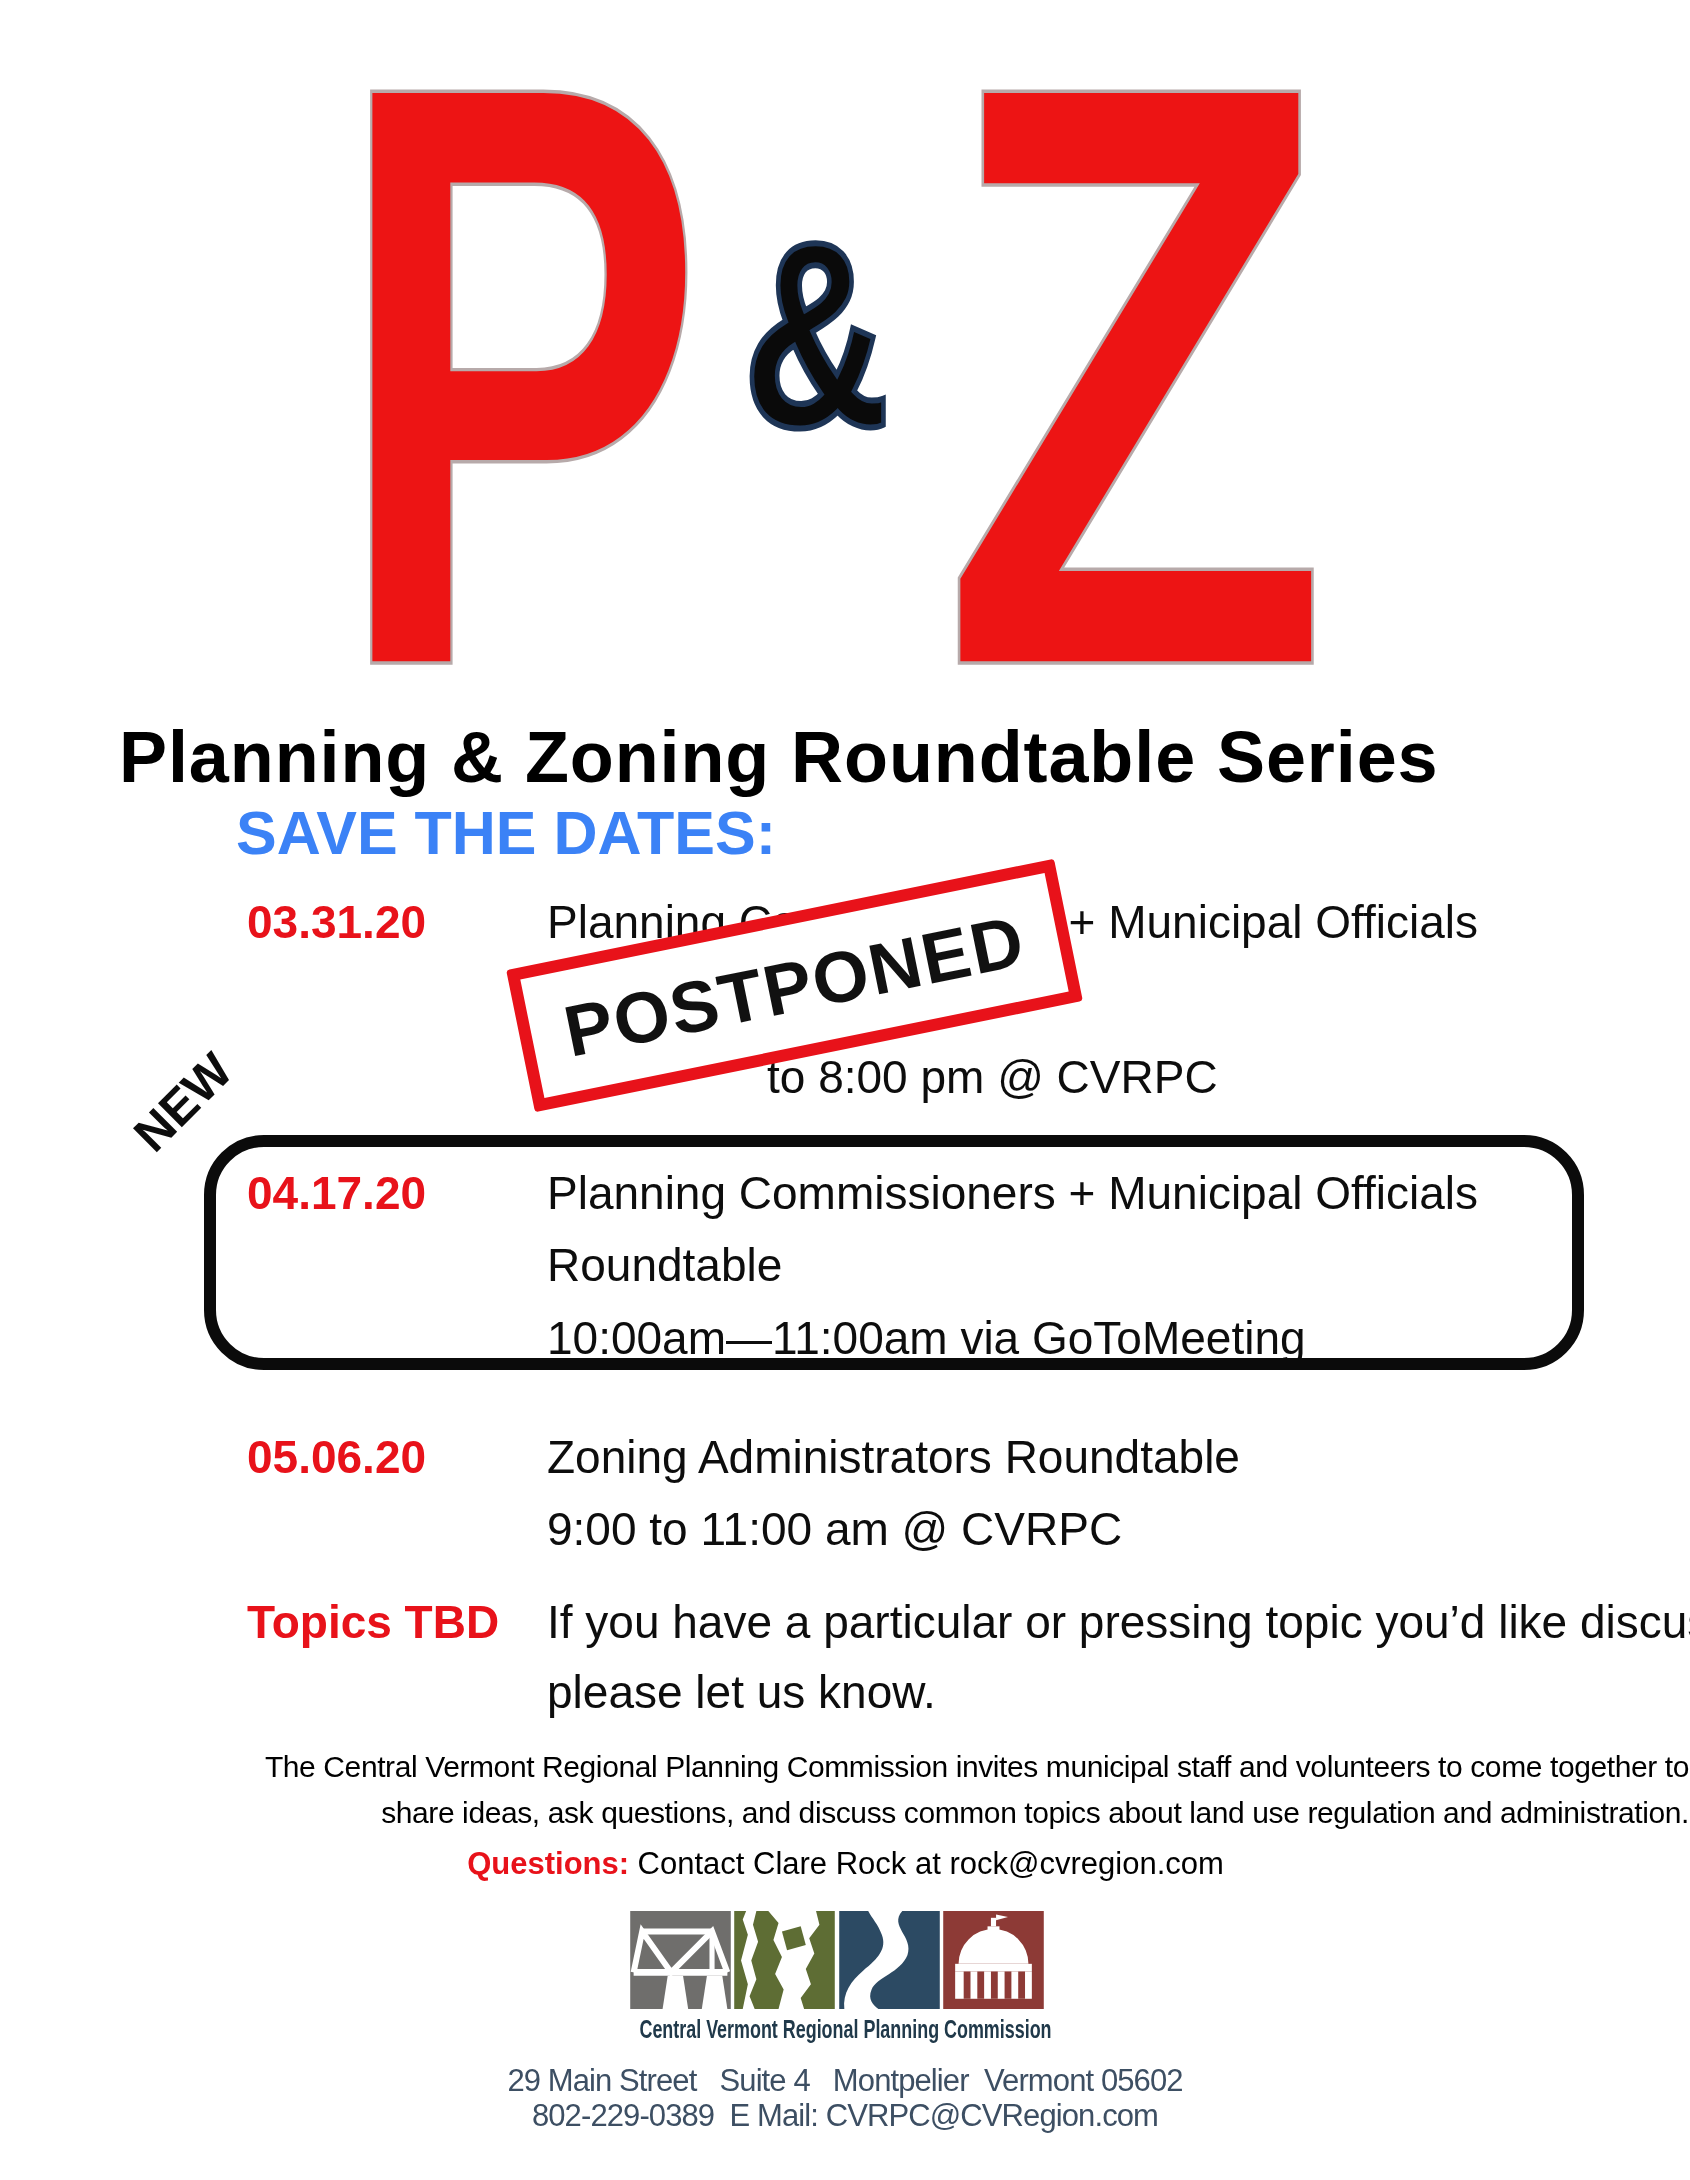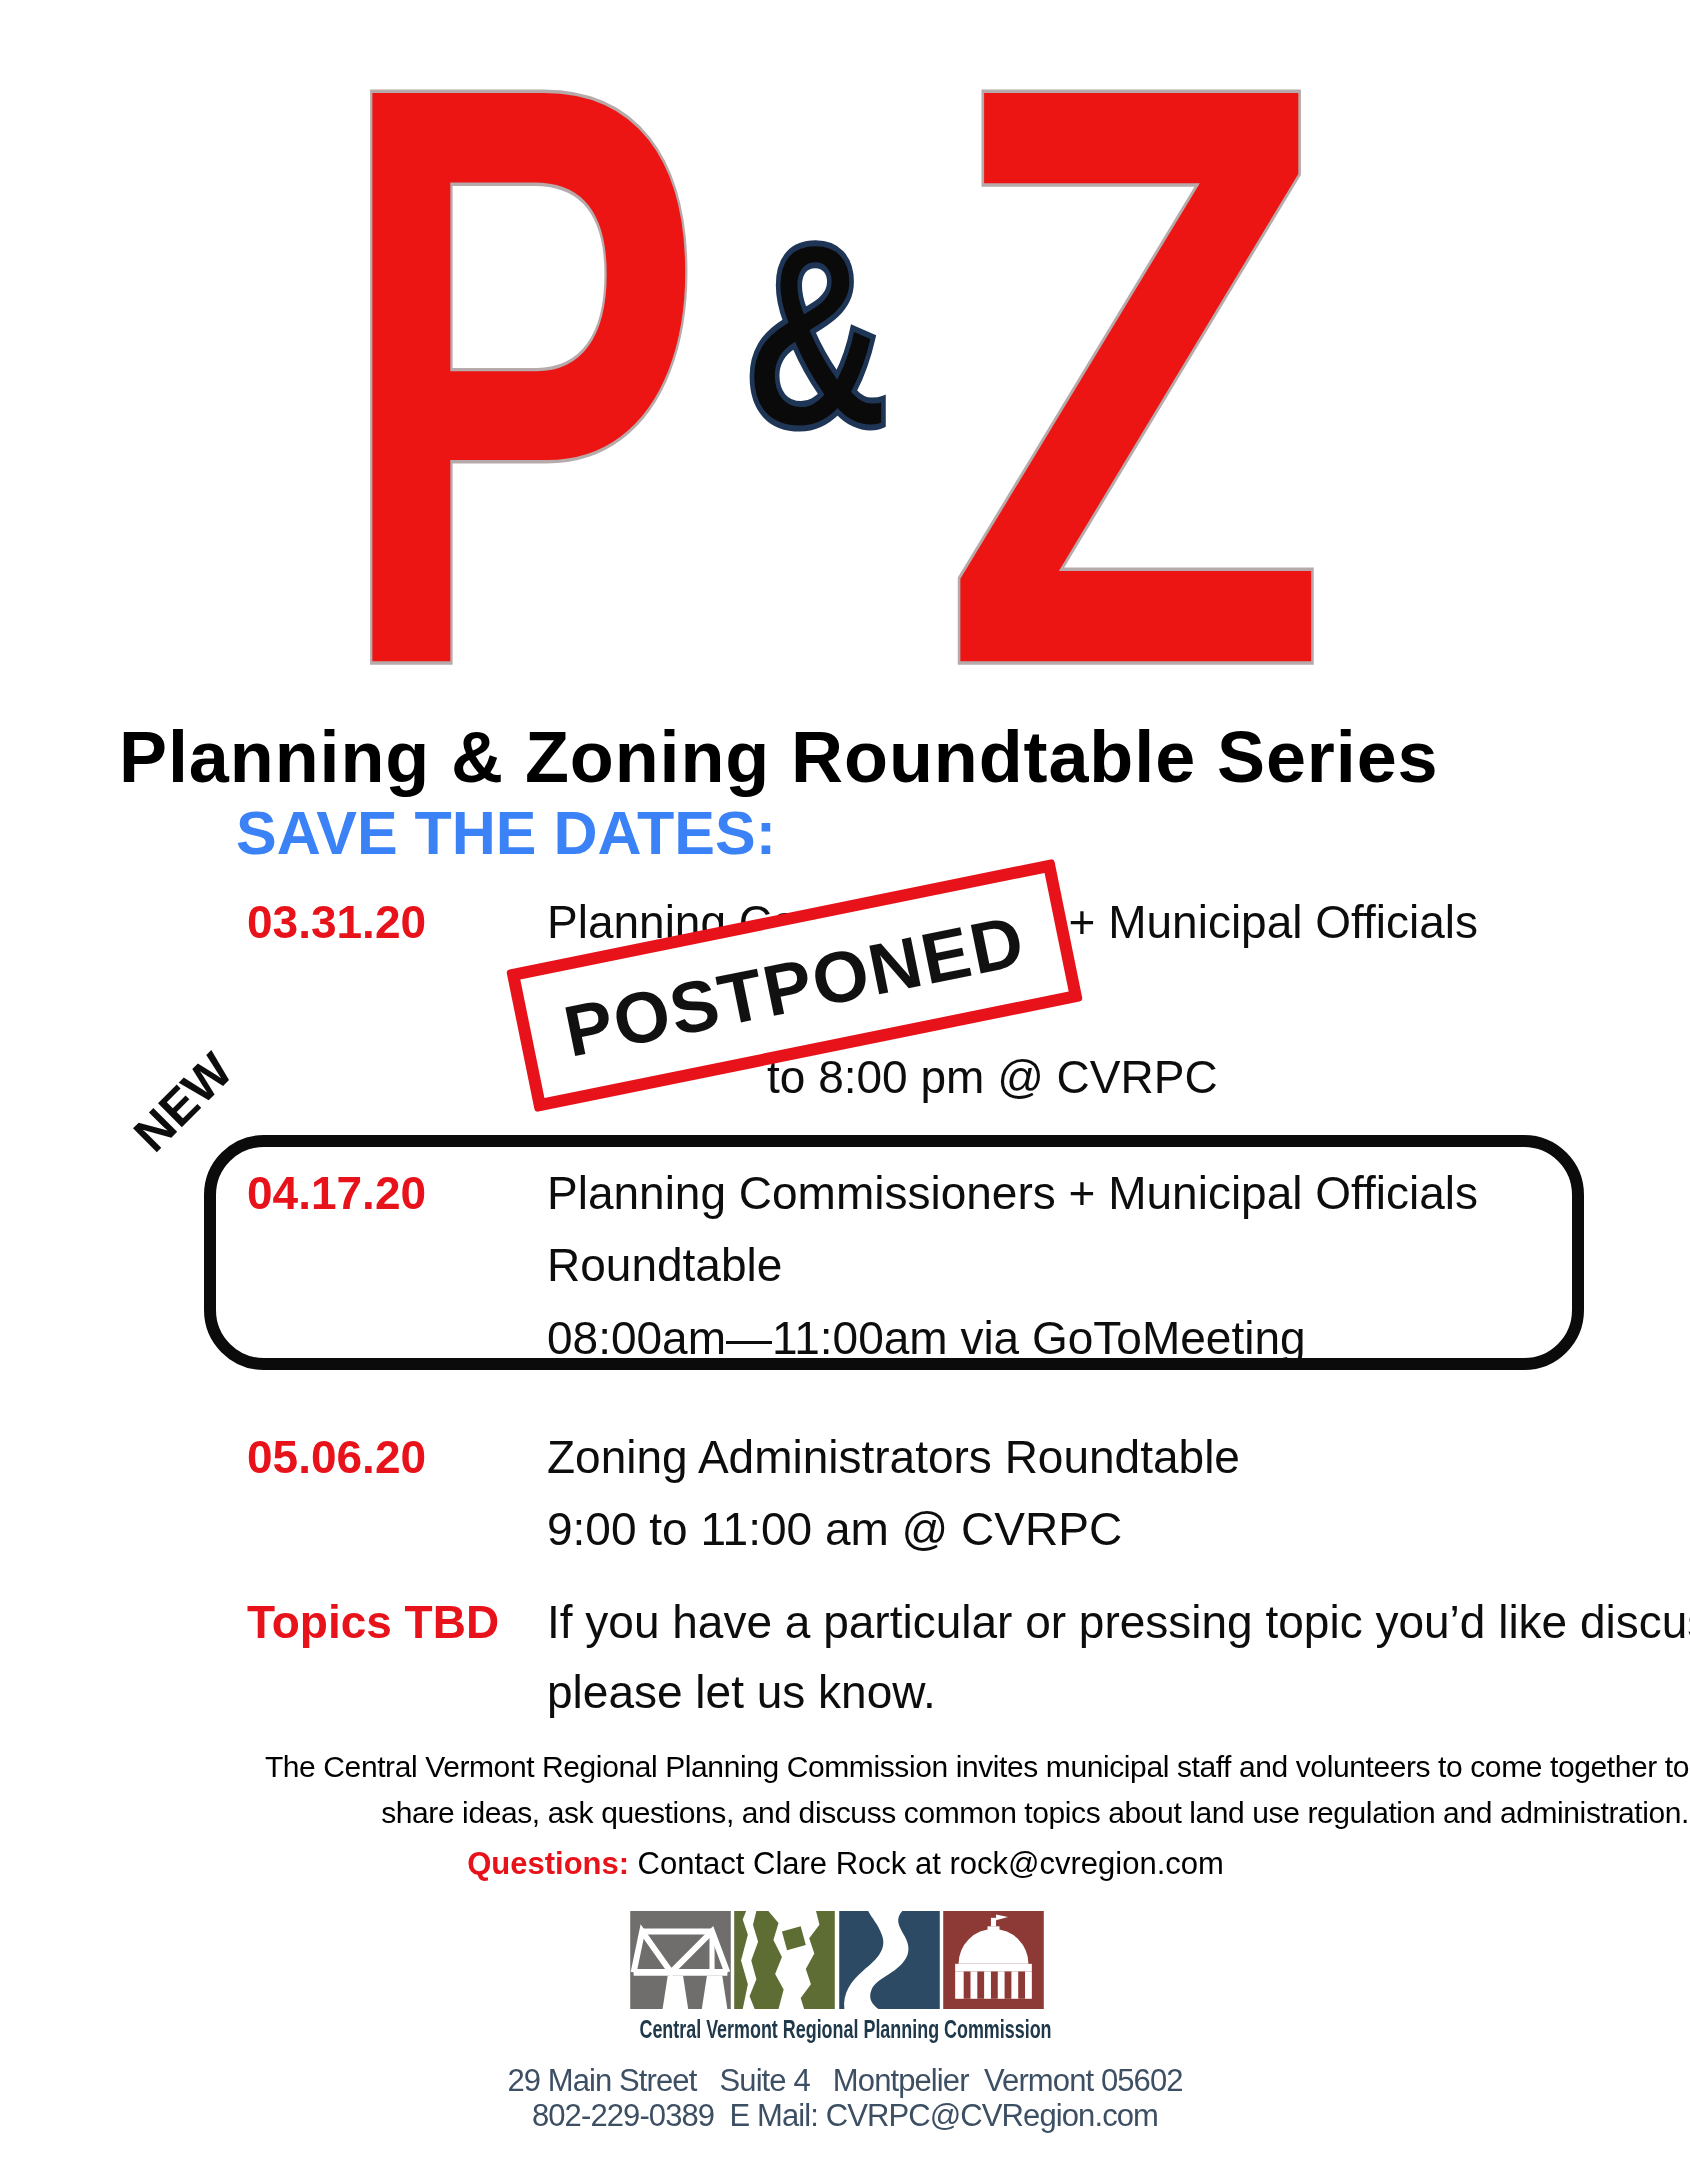--- a/index.html
+++ b/index.html
@@ -77,21 +77,21 @@
     <span class="stamp-text">POSTPONED</span>
   </div>
 
   <span class="abs new-label">NEW</span>
 
   <div class="abs highlight-box"></div>
 
   <span class="abs date" style="top:1170px;">04.17.20</span>
   <span class="abs desc" style="top:1170px;">Planning Commissioners + Municipal Officials</span>
   <span class="abs desc" style="top:1242px;">Roundtable</span>
-  <span class="abs desc" style="top:1315px;">08:00am—11:00am via GoToMeeting</span>
+  <span class="abs desc" style="top:1315px;">10:00am—11:00am via GoToMeeting</span>
 
   <span class="abs date" style="top:1434px;">05.06.20</span>
   <span class="abs desc" style="top:1434px;text-align:right;">Zoning Administrators Roundtable</span>
   <span class="abs desc" style="top:1506px;">9:00 to 11:00 am @ CVRPC</span>
 
   <span class="abs date" style="top:1599px;">Topics TBD</span>
   <span class="abs desc" style="top:1599px;">If you have a particular or pressing topic you’d like discuss</span>
   <span class="abs desc" style="top:1669px;">please let us know.</span>
 
   <div class="abs para">

